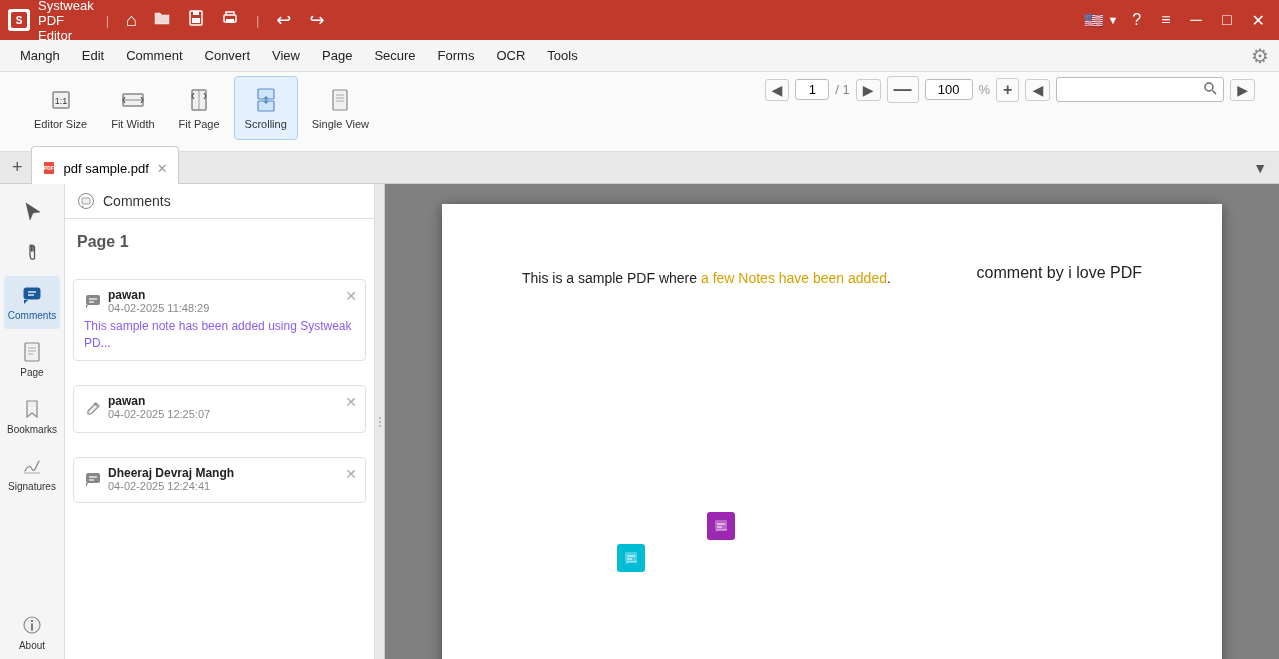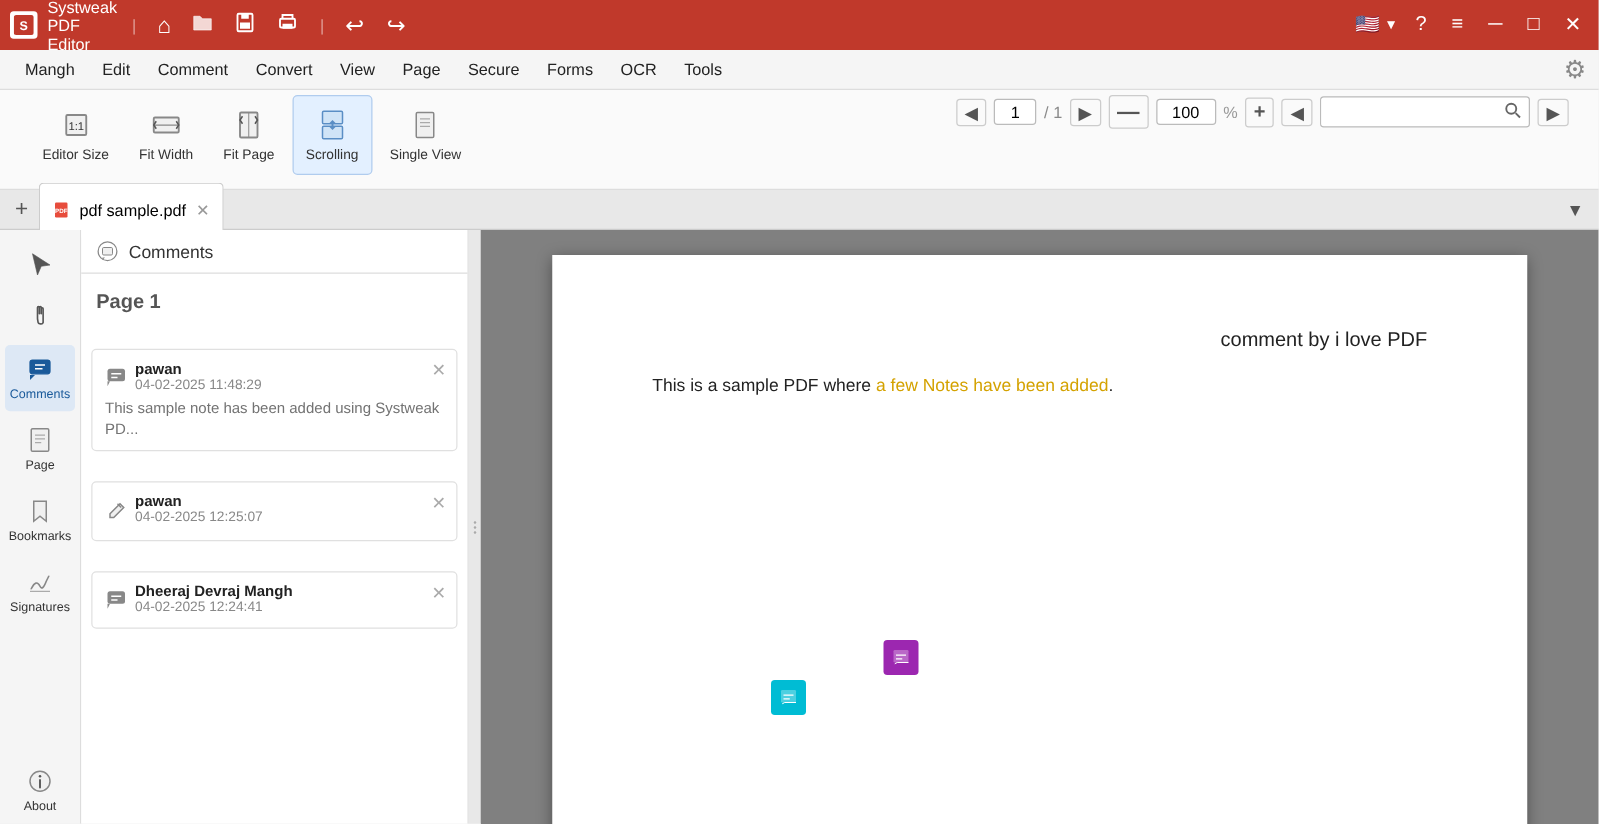--- a/index.html
+++ b/index.html
@@ -165,21 +165,21 @@
       background: #fff; border: 1px solid #e0e0e0; border-radius: 4px;
       padding: 8px 10px; margin-bottom: 10px; position: relative; margin-top: 24px;
     }
     .comment-meta { display: flex; align-items: center; gap: 6px; margin-bottom: 4px; }
     .comment-author { font-size: 12px; font-weight: 600; color: #222; }
     .comment-date { font-size: 11px; color: #888; }
     .comment-close {
       position: absolute; right: 8px; top: 8px;
       color: #aaa; cursor: pointer; font-size: 14px;
     }
-    .comment-text { font-size: 12px; color: #737373; line-height: 1.4; margin-top: 4px; }
+    .comment-text { font-size: 12px; color: #8b5cf6; line-height: 1.4; margin-top: 4px; }
 
     
     #panel-resize {
       width: 10px;
       background: #e8e8e8;
       border-right: 1px solid #ccc;
       cursor: col-resize;
       display: flex; align-items: center; justify-content: center;
       color: #aaa; font-size: 14px;
     }
@@ -194,21 +194,21 @@
       padding: 20px;
     }
     #pdf-page {
       background: white;
       width: 780px;
       min-height: 1000px;
       box-shadow: 0 2px 12px rgba(0,0,0,0.4);
       padding: 60px 80px;
       position: relative;
     }
-    .pdf-text { font-size: 14px; color: #222; line-height: 2; margin-top: 30px; }
+    .pdf-text { font-size: 14px; color: #222; line-height: 2; }
     .pdf-highlight { color: #d4a200; }
     .pdf-comment-by { font-size: 16px; color: #222; position: absolute; top: 60px; right: 80px; }
 
     
     .sticky-note {
       position: absolute;
       width: 28px; height: 28px;
       border-radius: 3px;
       display: flex; align-items: center; justify-content: center;
       color: white; font-size: 14px;

